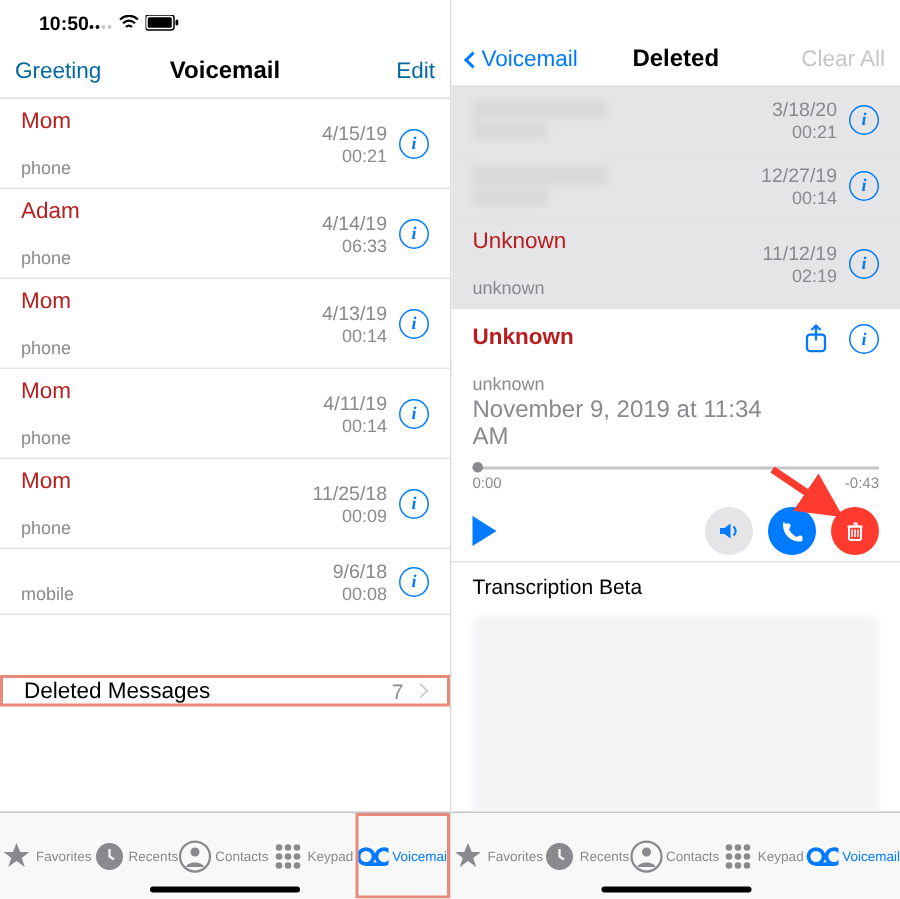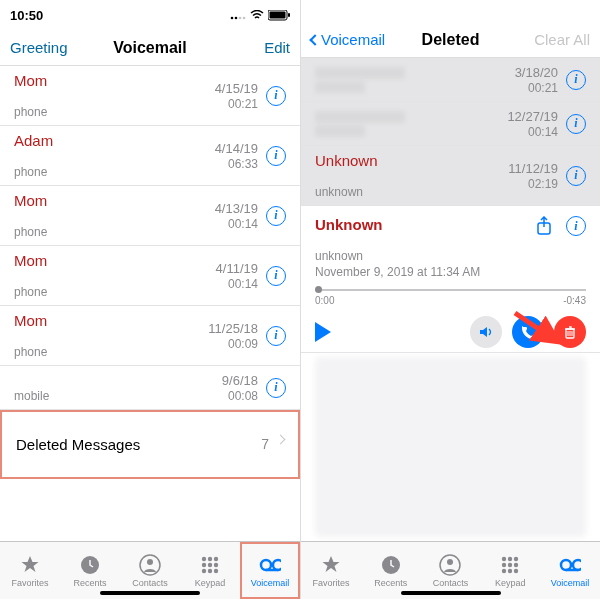--- a/index.html
+++ b/index.html
@@ -1,21 +1,21 @@
 <!DOCTYPE html>
 <html><head>
 <meta charset="utf-8">
 <style>
   * { box-sizing: border-box; margin: 0; padding: 0; font-family: -apple-system, 'Helvetica Neue', Arial, sans-serif; }
   body { background: #fff; width: 600px; height: 599px; display: flex; overflow: hidden; }
   .phone { width: 300px; height: 599px; position: relative; display: flex; flex-direction: column; background: #fff; }
   .phone + .phone { border-left: 1px solid #ddd; }
 
   
-  .status-bar { height: 30px; display: flex; align-items: center; justify-content: space-between; padding: 0 10px; font-size: 13px; font-weight: 600; }
+  .status-bar { height: 30px; display: flex; align-items: center; padding: 0 26px; font-size: 13px; font-weight: 600; }
   .status-right { display: flex; align-items: center; gap: 4px; }
 
   
   .nav-bar { height: 36px; display: flex; align-items: center; justify-content: space-between; padding: 0 10px; border-bottom: 1px solid #ddd; position: relative; }
   .nav-title { font-size: 16px; font-weight: 600; position: absolute; left: 50%; transform: translateX(-50%); }
   .nav-btn { color: #0369a1; font-size: 15px; cursor: pointer; }
   .nav-btn.disabled { color: #c6c6c8; }
   .nav-back { display: flex; align-items: center; gap: 2px; color: #007aff; font-size: 15px; }
   .back-chevron { display: inline-block; width: 8px; height: 8px; border-left: 2px solid #007aff; border-bottom: 2px solid #007aff; transform: rotate(45deg); }
 
@@ -23,56 +23,56 @@
   .list { flex: 1; overflow: hidden; }
   .row { display: flex; align-items: center; padding: 6px 14px; border-bottom: 0.5px solid #e3e3e5; position: relative; min-height: 44px; }
   .row .main { flex: 1; }
   .caller { font-size: 15px; color: #b91c1c; }
   .source { font-size: 12px; color: #8a8a8e; margin-top: 16px; }
   .meta { text-align: right; margin-right: 8px; }
   .date { font-size: 13px; color: #8a8a8e; }
   .dur { font-size: 12px; color: #8a8a8e; margin-top: 1px; }
   .info-circle { width: 20px; height: 20px; border: 1.5px solid #007aff; border-radius: 50%; display: flex; align-items: center; justify-content: center; color: #007aff; font-family: Georgia, serif; font-style: italic; font-size: 12px; font-weight: bold; }
 
-  .deleted-row { display: flex; padding: 24px 14px; border-bottom: 0.5px solid #e3e3e5; border: 2px solid #e88a7a; }
+  .deleted-row { display: flex; align-items: center; padding: 0 14px; border-bottom: 0.5px solid #e3e3e5; border: 2px solid #e88a7a; margin-top: 40px; }
   .deleted-row .label { flex: 1; font-size: 15px; }
   .deleted-row .count { font-size: 14px; color: #8a8a8e; margin-right: 8px; }
   .chevron-r { display: inline-block; width: 7px; height: 7px; border-top: 1.5px solid #c6c6c8; border-right: 1.5px solid #c6c6c8; transform: rotate(45deg); }
 
   
   .row.grey { background: #e5e5e7; }
   .blur-bar { height: 12px; background: #d9d9db; border-radius: 2px; margin: 2px 0; filter: blur(2px); }
   .blur-bar.sm { width: 50px; }
 
   
   .detail { padding: 10px 14px 4px 14px; border-bottom: 0.5px solid #e3e3e5; }
   .detail-head { display: flex; align-items: flex-start; }
   .detail-head .txt { flex: 1; }
   .detail-head .actions { display: flex; gap: 12px; }
   .share-icon { width: 20px; height: 20px; color: #007aff; display:flex; align-items:center; justify-content:center; }
-  .ts { font-size: 12px; color: #8a8a8e; margin-top: 2px; }
+  .ts { font-size: 16px; color: #8a8a8e; margin-top: 2px; }
   .scrub { margin-top: 10px; position: relative; height: 2px; background: #c6c6c8; }
   .scrub-thumb { position: absolute; left: 0; top: -3px; width: 7px; height: 7px; background: #8a8a8e; border-radius: 50%; }
   .scrub-times { display: flex; justify-content: space-between; font-size: 10px; color: #8a8a8e; margin-top: 4px; }
   .controls { display: flex; align-items: center; margin-top: 10px; }
   .play-tri { width: 0; height: 0; border-top: 10px solid transparent; border-bottom: 10px solid transparent; border-left: 16px solid #007aff; }
   .ctl-spacer { flex: 1; }
   .circ-btn { width: 32px; height: 32px; border-radius: 50%; display: flex; align-items: center; justify-content: center; margin-left: 10px; }
   .speaker { background: #e5e5e7; color: #007aff; }
   .call { background: #007aff; color: #fff; }
   .trash { background: #ff3b30; color: #fff; }
 
   .arrow-annot { position: absolute; top: 250px; right: 30px; width: 60px; height: 40px; pointer-events: none; }
 
   .transcription { padding: 8px 14px; font-size: 14px; color: #000; }
   .trans-blur { height: 180px; background: linear-gradient(#f3f3f5, #f3f3f5); filter: blur(3px); margin: 4px 14px; border-radius: 4px; }
 
   
   .tabbar { height: 58px; border-top: 0.5px solid #c6c6c8; display: flex; background: #f8f8f8; }
-  .tab { flex: 1; display: flex; flex-direction: column; align-items: center; justify-content: center; gap: 2px; color: #8a8a8e; font-size: 9px; }
+  .tab { flex: 1; display: flex; align-items: center; justify-content: center; gap: 2px; color: #8a8a8e; font-size: 9px; }
   .tab.active { color: #007aff; }
   .tab.hl { outline: 2px solid #e88a7a; outline-offset: -2px; }
   .tab-icon { width: 22px; height: 22px; display: flex; align-items: center; justify-content: center; }
 
   .home-ind { position: absolute; bottom: 4px; left: 50%; transform: translateX(-50%); width: 100px; height: 4px; background: #000; border-radius: 2px; }
 
   
   svg { display: block; }
 </style>
 </head>
@@ -331,20 +331,21 @@
     </div>
   </div>
   <svg class="arrow-annot" viewBox="0 0 60 40">
         <defs>
           <marker id="ah" markerWidth="6" markerHeight="6" refX="5" refY="3" orient="auto">
             <path d="M0 0L6 3L0 6z" fill="#ff3b30"></path>
           </marker>
         </defs>
         <line x1="5" y1="5" x2="48" y2="34" stroke="#ff3b30" stroke-width="5" marker-end="url(#ah)"></line>
       </svg>
+  <div class="transcription">Transcription Beta</div>
   <div class="trans-blur"></div>
 </div>
 
   <div class="tabbar" id="right-tabs">
       <div class="tab  ">
         <div class="tab-icon">
           <svg width="22" height="22">
             <path d="M11 2l2.5 6h6l-5 4 2 6-5.5-4-5.5 4 2-6-5-4h6z" fill="#8a8a8e"></path>
           </svg>
         </div>

